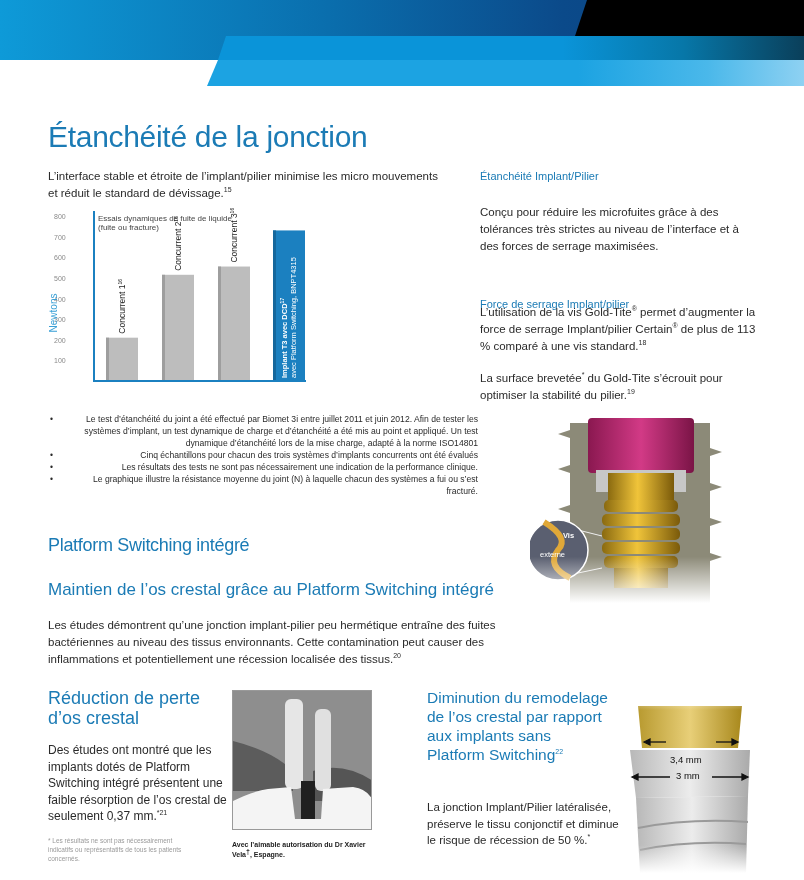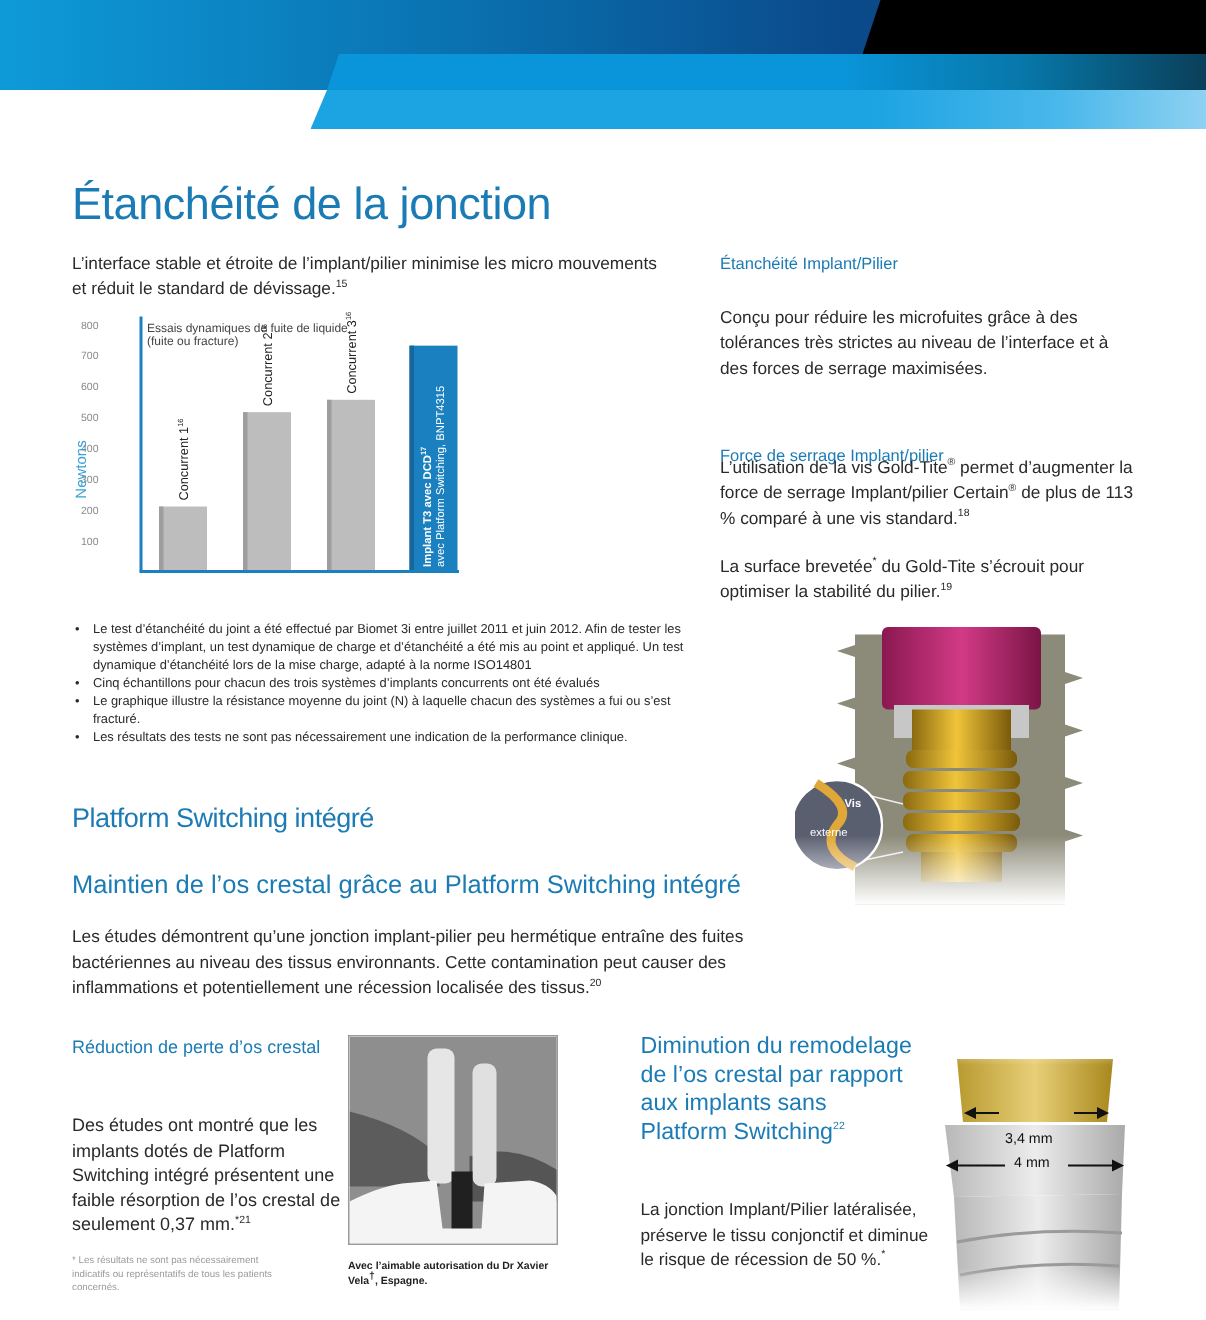--- a/index.html
+++ b/index.html
@@ -10,31 +10,31 @@
   #banner { position: absolute; left: 0; top: 0; width: 804px; height: 86px; overflow: hidden; }
   #banner .b1 { position: absolute; left: 0; top: 0; width: 804px; height: 60px; background: linear-gradient(90deg, #0e9ad8 0%, #0a6fae 40%, #0b4a8a 70%, #0b3f7c 100%); }
   #banner .b2 { position: absolute; left: 0; top: 0; width: 804px; height: 36px; background: #000; clip-path: polygon(587px 0, 804px 0, 804px 36px, 575px 36px); }
   #banner .b3 { position: absolute; left: 0; top: 36px; width: 804px; height: 24px; background: linear-gradient(90deg, #0a94d9 0%, #0a94d9 70%, #0777a8 85%, #0a3f5a 100%); clip-path: polygon(226px 0, 804px 0, 804px 24px, 218px 24px); }
   #banner .b4 { position: absolute; left: 0; top: 60px; width: 804px; height: 26px; background: linear-gradient(90deg, #1ca3e2 0%, #1ca3e2 72%, #4ab8ea 88%, #8ed1f2 100%); clip-path: polygon(218px 0, 804px 0, 804px 26px, 207px 26px); }
   #banner .b1 { clip-path: polygon(0 0, 390px 0, 375px 60px, 0 60px); }
   #banner .b1b { position:absolute; left:0; top:0; width:804px; height:36px; background: linear-gradient(90deg, #0e9ad8 0%, #0a6fae 40%, #0b4a8a 70%, #0b3f7c 100%); clip-path: polygon(380px 0, 590px 0, 578px 36px, 372px 36px);}
 
   h1.section { font-weight: normal; color: #1b7bb5; font-size: 30px; letter-spacing: -0.3px; }
   h2.sub { font-weight: normal; color: #1b7bb5; font-size: 11px; }
-  h3.sub { font-weight: normal; color: #1b7bb5; font-size: 12px; line-height: 20px; }
+  h3.sub { font-weight: normal; color: #1b7bb5; font-size: 18px; line-height: 20px; }
   p.body { font-size: 11.5px; line-height: 17px; color: #2a2a2a; }
   sup { font-size: 7px; vertical-align: super; line-height: 0; }
 
   
   #chart { position: absolute; left: 44px; top: 208px; width: 262px; height: 200px; }
   #chart svg { position: absolute; left: 0; top: 0; }
   .chart-note { position: absolute; left: 46px; top: 180px; font-size: 7.5px; font-weight: bold; line-height: 9px; color: #222; width: 230px; }
 
   ul.bullets { position: absolute; left: 48px; top: 413px; width: 430px; list-style: none; font-size: 8.6px; line-height: 12px; color: #2a2a2a; }
-  ul.bullets li { position: relative; padding-left: 14px; }
+  ul.bullets li { position: relative; padding-left: 14px; text-align: right; }
   ul.bullets li::before { content: "•"; position: absolute; left: 2px; top: 0; }
 
   
   .img-box { position: absolute; overflow: hidden; }
 </style>
 </head>
 <body>
 
 <div id="banner">
   <div class="b1"></div>
@@ -77,22 +77,22 @@
       <text x="0" y="0" font-size="7.5" fill="#fff" font-weight="bold" font-family="Liberation Sans, sans-serif" transform="translate(243,170) rotate(-90)">Implant T3 avec DCD<tspan font-size="5" dy="-3">17</tspan></text>
       <text x="0" y="0" font-size="7.5" fill="#fff" font-family="Liberation Sans, sans-serif" transform="translate(252,170) rotate(-90)">avec Platform Switching, BNPT4315</text>
       <line x1="50" y1="3" x2="50" y2="173" stroke="#1b80c0" stroke-width="2"></line>
       <line x1="49" y1="173" x2="262" y2="173" stroke="#1b80c0" stroke-width="2"></line>
     </svg>
 </div>
 
 <ul class="bullets">
   <li>Le test d’étanchéité du joint a été effectué par Biomet 3i entre juillet 2011 et juin 2012. Afin de tester les systèmes d’implant, un test dynamique de charge et d’étanchéité a été mis au point et appliqué. Un test dynamique d’étanchéité lors de la mise charge, adapté à la norme ISO14801</li>
   <li>Cinq échantillons pour chacun des trois systèmes d’implants concurrents ont été évalués</li>
+  <li>Les résultats des tests ne sont pas nécessairement une indication de la performance clinique.</li>
   <li>Le graphique illustre la résistance moyenne du joint (N) à laquelle chacun des systèmes a fui ou s’est fracturé.</li>
-  <li>Les résultats des tests ne sont pas nécessairement une indication de la performance clinique.</li>
 </ul>
 
 <h2 class="sub abs" style="left:480px; top:170px;">Étanchéité Implant/Pilier</h2>
 <p class="body abs" style="left:480px; top:204px; width:280px;">Conçu pour réduire les microfuites grâce à des tolérances très strictes au niveau de l’interface et à des forces de serrage maximisées.</p>
 <h2 class="sub abs" style="left:480px; top:270px;margin-top:28px;">Force de serrage Implant/pilier</h2>
 <p class="body abs" style="left:480px; top:304px; width:280px;">
   <span>L’utilisation de la vis Gold-Tite</span><sup>®</sup><span> permet d’augmenter la force de serrage Implant/pilier Certain</span><sup>®</sup><span> de  plus de 113 % comparé à une vis standard.</span><sup>18</sup>
 </p>
 <p class="body abs" style="left:480px; top:370px; width:280px;">
   <span>La surface brevetée</span><sup>*</sup><span> du Gold-Tite s’écrouit pour optimiser la stabilité du pilier.</span><sup>19</sup>
@@ -203,14 +203,14 @@
       <line x1="96" y1="54" x2="116" y2="54"></line>
         <polygon points="118,54 112,51 112,57"></polygon>
       <line x1="14" y1="89" x2="50" y2="89"></line>
         <polygon points="12,89 18,86 18,92"></polygon>
       <line x1="92" y1="89" x2="126" y2="89"></line>
         <polygon points="128,89 122,86 122,92"></polygon>
     </g>
     <rect width="140" height="185" fill="url(#fd2)"></rect>
   </svg>
   <span class="abs" style="left:50px; top:47px; font-size:9.5px; color:#111;margin-top:19px;">3,4 mm</span>
-  <span class="abs" style="left:56px; top:82px; font-size:9.5px; color:#111;">4 mm</span>
+  <span class="abs" style="left:56px; top:82px; font-size:9.5px; color:#111;">3 mm</span>
 </div>
 
 </body></html>

